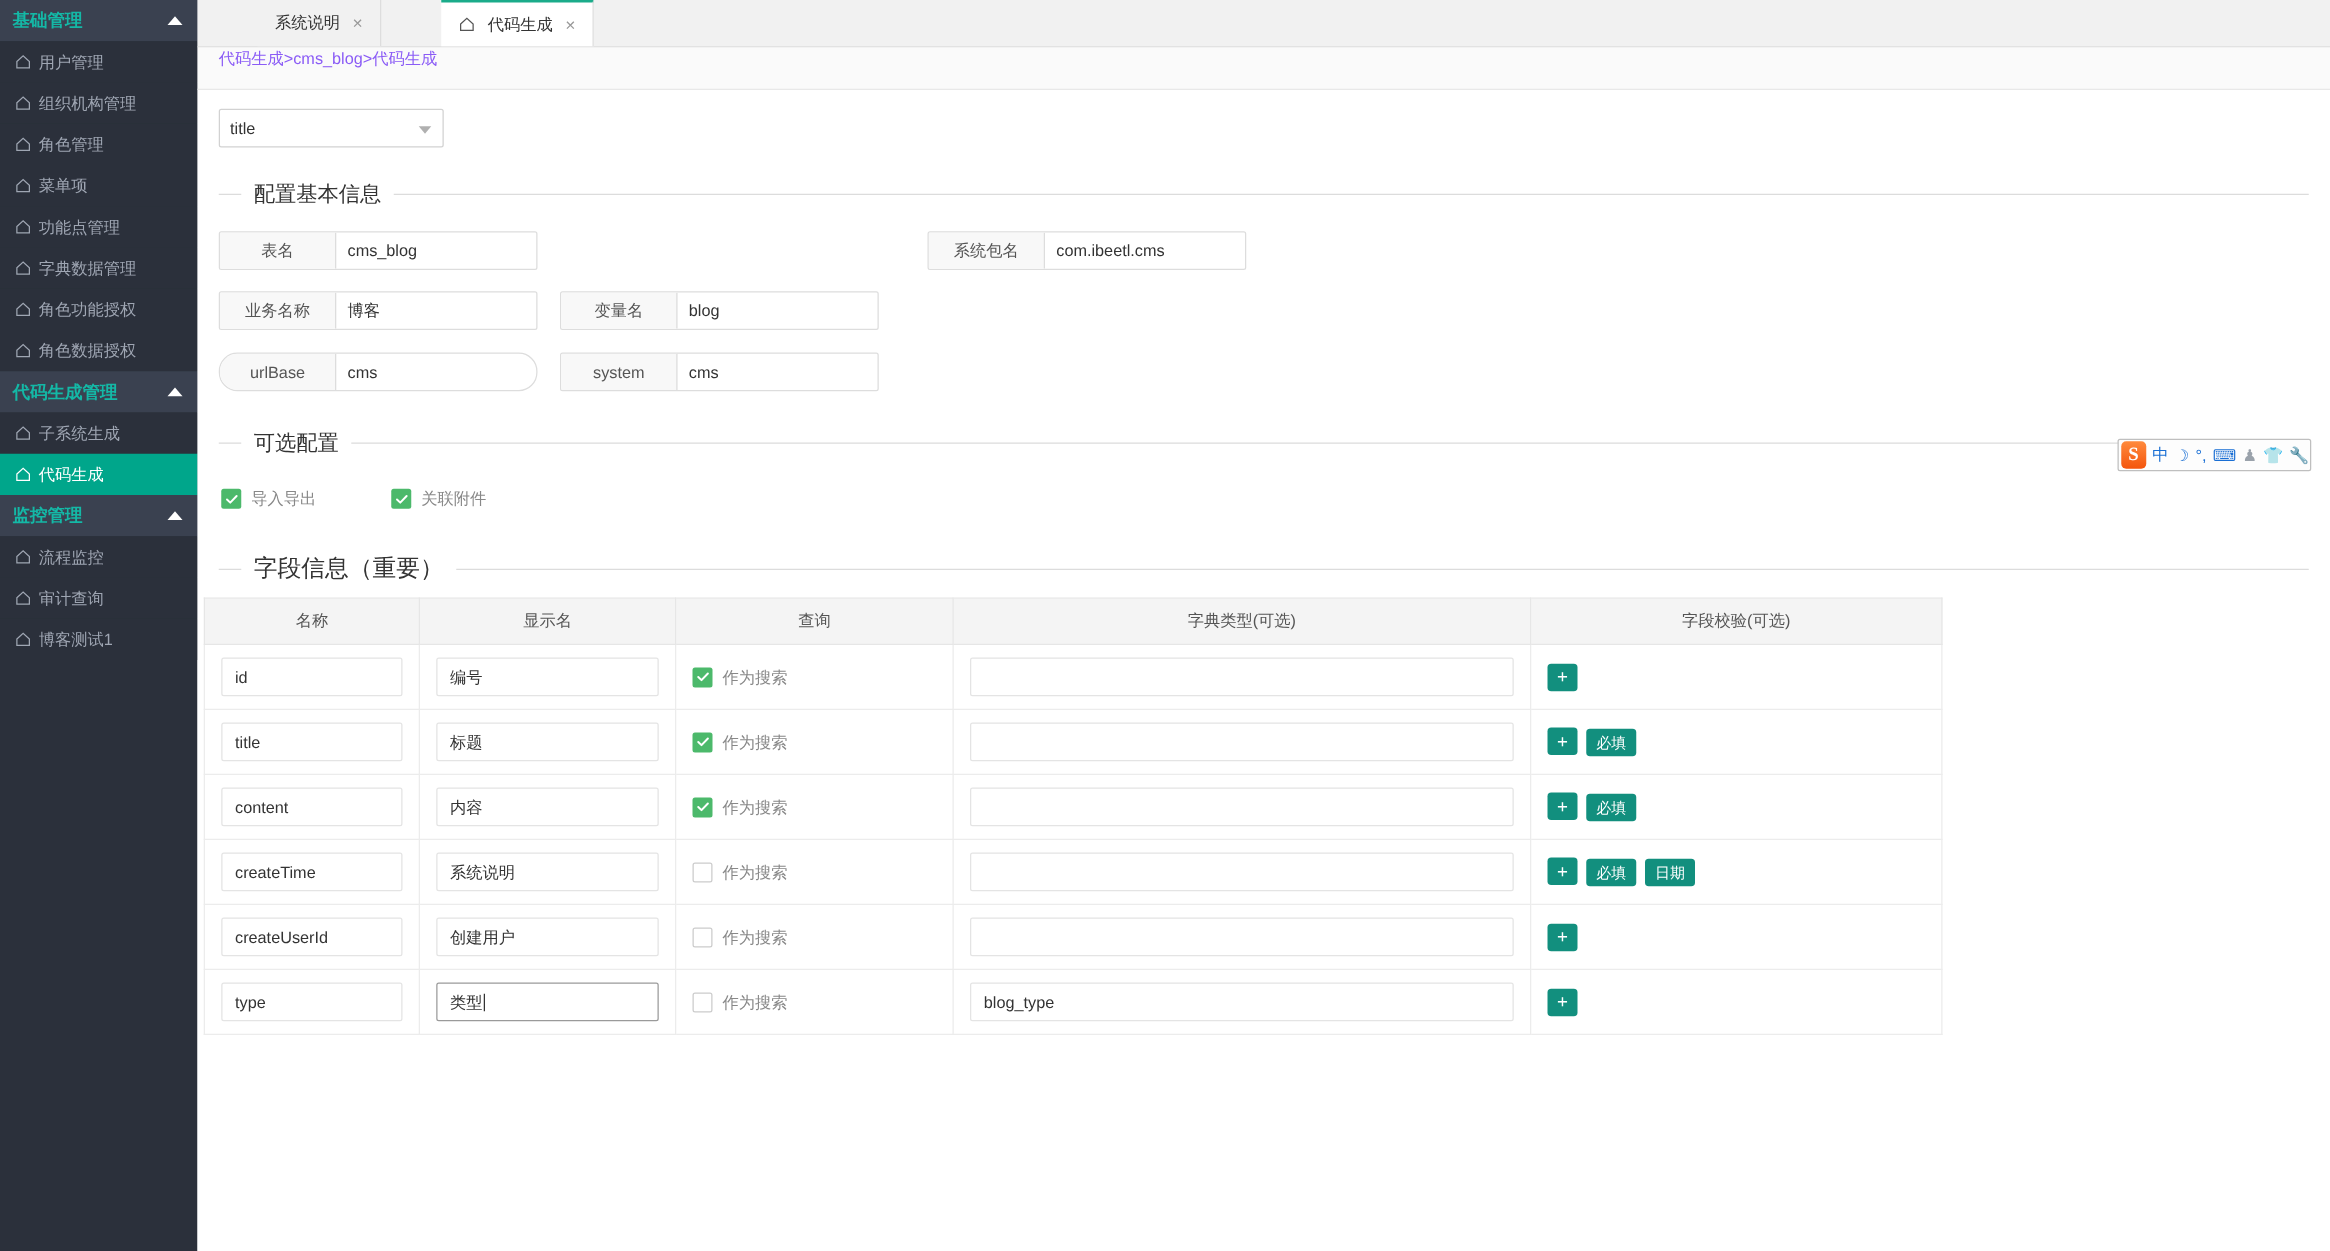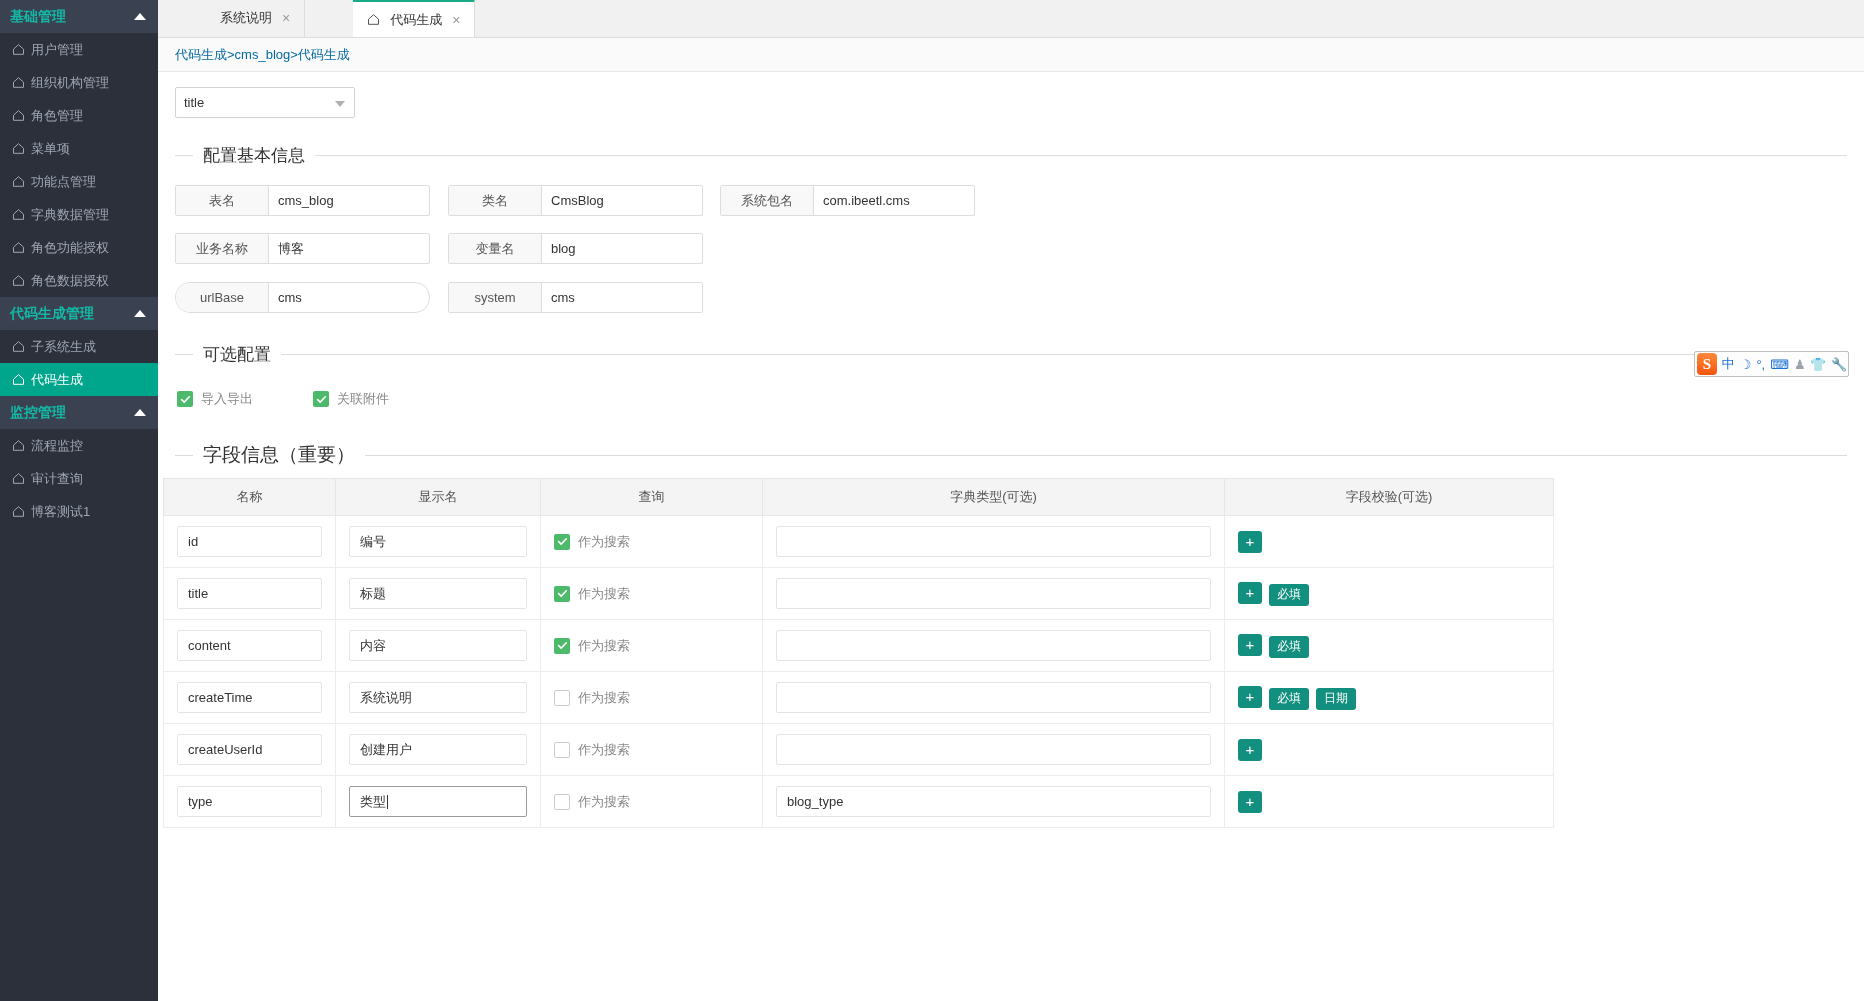--- a/index.html
+++ b/index.html
@@ -59,22 +59,22 @@
     background:#ffffff;
     border-top:3px solid #1aab8a;
     height:38px;
     color:#333;
   }
   .tab .x { color:#999; font-size:14px; line-height:1; cursor:pointer; }
   
   #breadcrumb {
     position:absolute; left:158px; top:38px; width:1706px; height:34px;
     background:#fafafa; border-bottom:1px solid #e8e8e8;
-    display:flex; align-items:center;
-    padding-left:17px; font-size:13px; color:#0369a1;
+    display:flex; 
+    padding-left:17px; font-size:13px; color:#8b5cf6;
   }
   
   #main {
     position:absolute; left:158px; top:72px; width:1845px; height:929px;
     background:#ffffff; padding:0;
   }
   .select-box {
     position:absolute; left:17px; top:15px; width:180px; height:31px;
     border:1px solid #d2d2d2; border-radius:2px; background:#fff;
     display:flex; align-items:center; padding:0 8px;
@@ -310,25 +310,21 @@
   <div style="position:absolute;left:17px;top:72px;width:1672px;" class="fieldset-title">
     <span class="dash-l"></span>
     <span>配置基本信息</span>
     <span class="dash-r"></span>
   </div>
 
   <div class="inputgroup" style="position:absolute;left:17px;top:113px;width:255px;">
     <div class="addon" style="width:93px;">表名</div>
     <div class="val">cms_blog</div>
   </div>
-  <div class="inputgroup" style="position:absolute;left:290px;top:113px;width:255px;">
-    <div class="addon" style="width:93px;">类名</div>
-    <div class="val">CmsBlog</div>
-  </div>
-  <div class="inputgroup" style="position:absolute;left:562px;top:113px;width:255px;">
+  <div class="inputgroup" style="position:absolute;left:584px;top:113px;width:255px;">
     <div class="addon" style="width:93px;">系统包名</div>
     <div class="val">com.ibeetl.cms</div>
   </div>
 
   <div class="inputgroup" style="position:absolute;left:17px;top:161px;width:255px;">
     <div class="addon" style="width:93px;">业务名称</div>
     <div class="val">博客</div>
   </div>
   <div class="inputgroup" style="position:absolute;left:290px;top:161px;width:255px;">
     <div class="addon" style="width:93px;">变量名</div>

